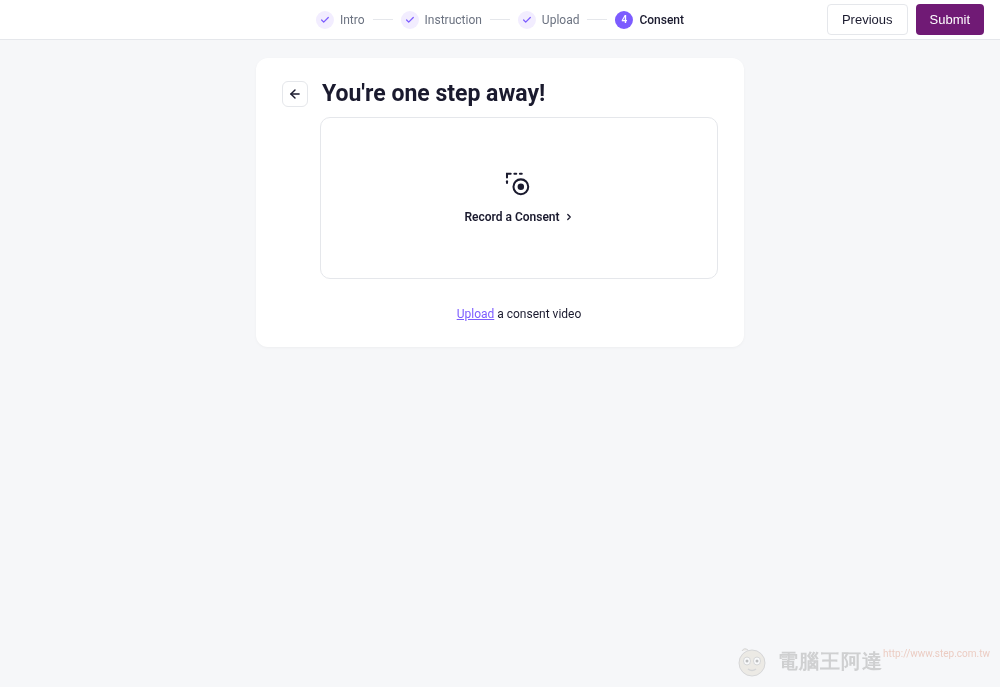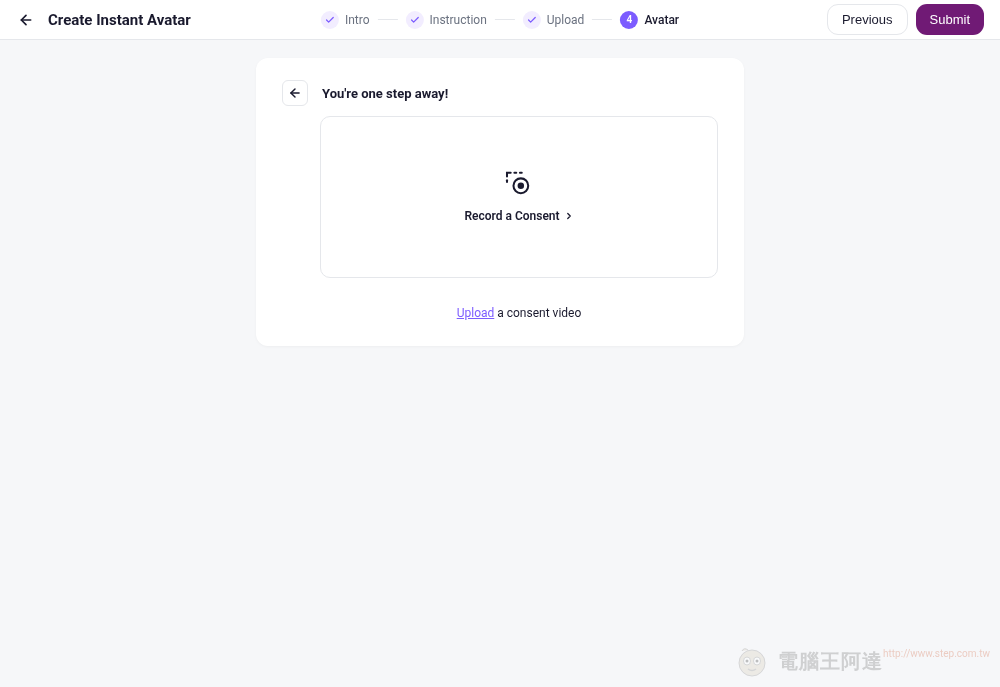--- a/index.html
+++ b/index.html
@@ -86,21 +86,21 @@
       height: 1px;
       background: #e5e7eb;
     }
     .header-right {
       margin-left: auto;
       display: flex;
       gap: 8px;
     }
     .btn {
       padding: 7px 14px;
-      border-radius: 11px;
+      border-radius: 4px;
       font-size: 13px;
       font-weight: 500;
       cursor: pointer;
       border: none;
     }
     .btn-previous {
       background: #fff;
       border: 1px solid #e5e7eb;
       color: #1a1a2e;
     }
@@ -130,21 +130,21 @@
       width: 26px;
       height: 26px;
       border: 1px solid #e5e7eb;
       border-radius: 6px;
       display: flex;
       align-items: center;
       justify-content: center;
       cursor: pointer;
     }
     .card-title {
-      font-size: 13px;
+      font-size: 23px;
       font-weight: 700;
       color: #1a1a2e;
     }
     .card-subtitle {
       font-size: 12px;
       color: #6b7280;
       margin-bottom: 20px;
       padding-left: 38px;
     }
     .consent-box {
@@ -206,29 +206,20 @@
     }
     .watermark-sub {
       font-size: 10px;
       color: #d97c5c;
     }
   </style>
 </head>
 <body>
 
 <div class="header">
-  <div class="header-left">
-    <div class="back-btn">
-      <svg width="16" height="16" viewBox="0 0 24 24" fill="none" stroke="#1a1a2e" stroke-width="2.5" stroke-linecap="round" stroke-linejoin="round">
-          <line x1="19" y1="12" x2="5" y2="12"></line>
-          <polyline points="12 19 5 12 12 5"></polyline>
-        </svg>
-    </div>
-    <div class="page-title">Create Instant Avatar</div>
-  </div>
 
   <div class="stepper">
     <div class="step">
       <div class="step-circle completed">
         <svg width="10" height="10" viewBox="0 0 24 24" fill="none" stroke="#7c5cff" stroke-width="3" stroke-linecap="round" stroke-linejoin="round">
             <polyline points="20 6 9 17 4 12"></polyline>
           </svg>
       </div>
       <span class="step-label">Intro</span>
     </div>
@@ -246,21 +237,21 @@
       <div class="step-circle completed">
         <svg width="10" height="10" viewBox="0 0 24 24" fill="none" stroke="#7c5cff" stroke-width="3" stroke-linecap="round" stroke-linejoin="round">
             <polyline points="20 6 9 17 4 12"></polyline>
           </svg>
       </div>
       <span class="step-label">Upload</span>
     </div>
     <div class="step-connector"></div>
     <div class="step">
       <div class="step-circle active">4</div>
-      <span class="step-label active">Avatar</span>
+      <span class="step-label active">Consent</span>
     </div>
   </div>
 
   <div class="header-right">
     <button class="btn btn-previous">Previous</button>
     <button class="btn btn-submit">Submit</button>
   </div>
 </div>
 
 <div class="main">

